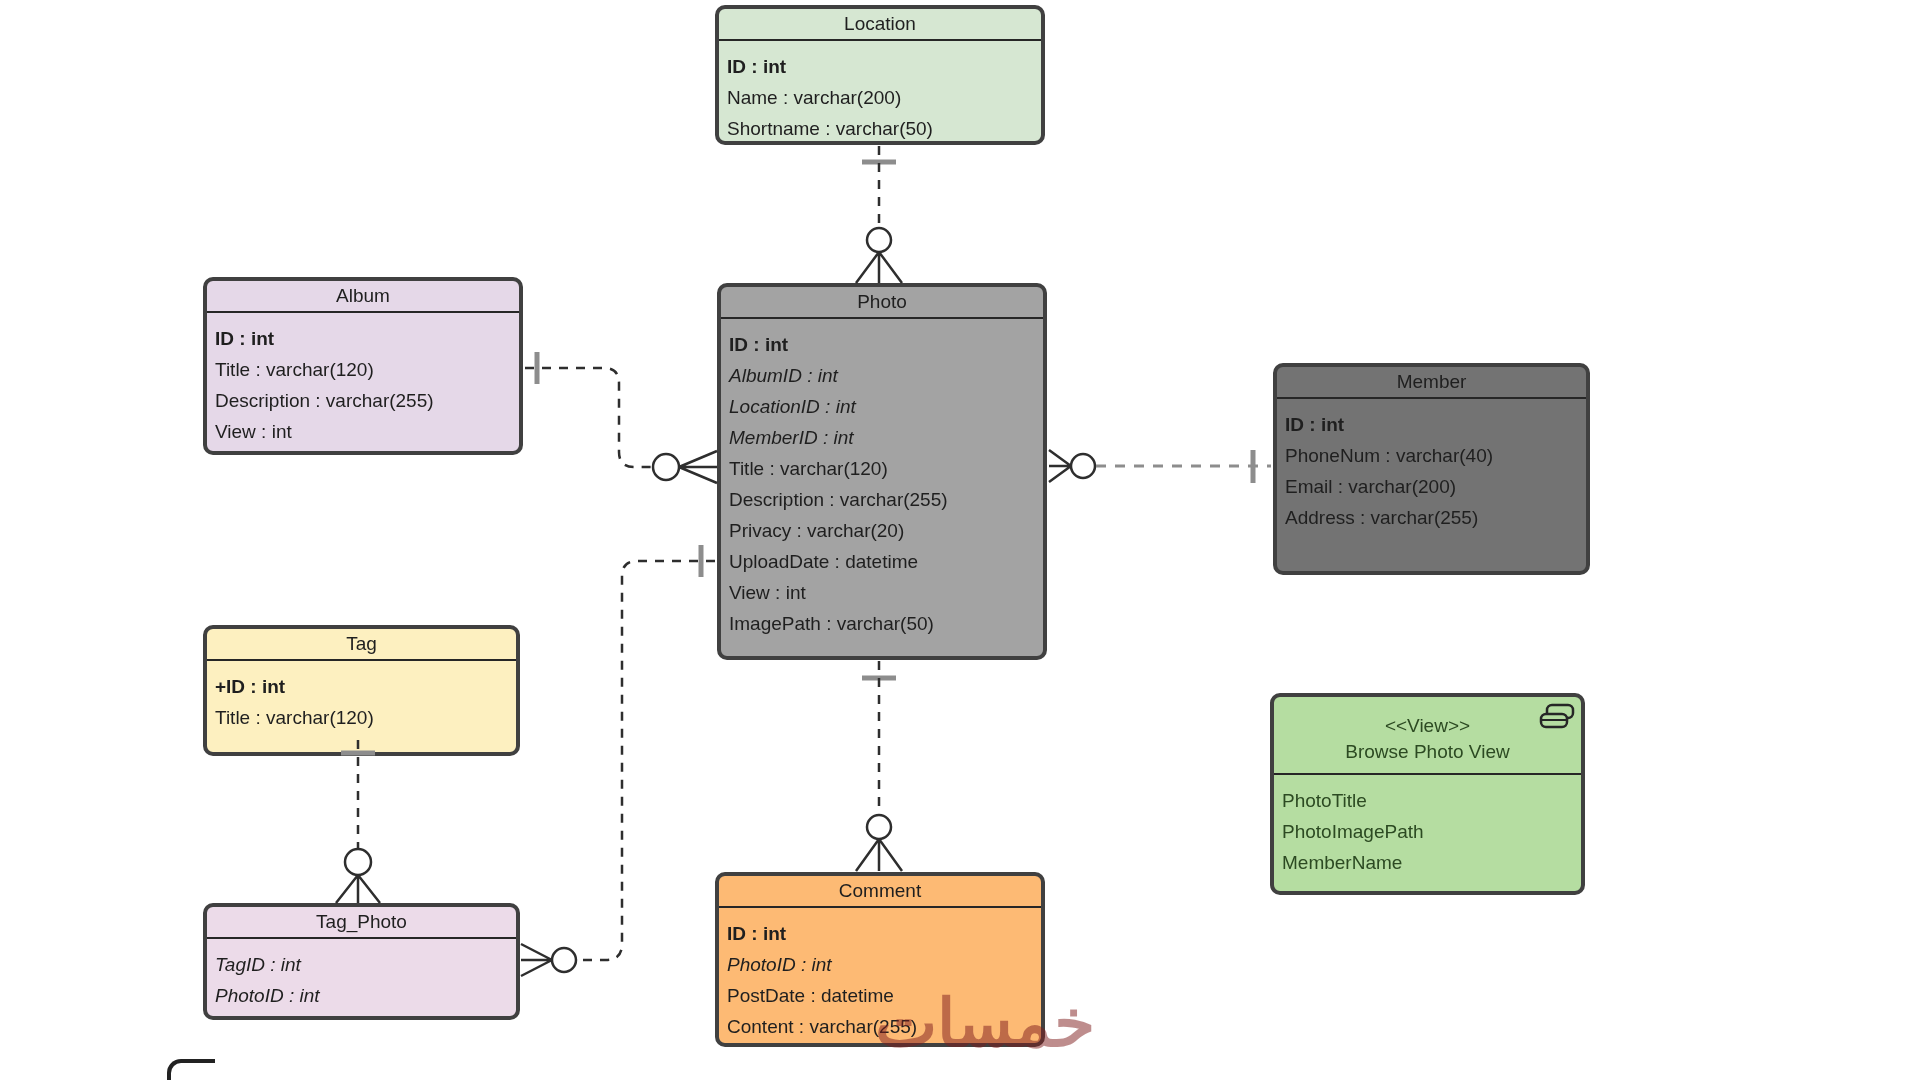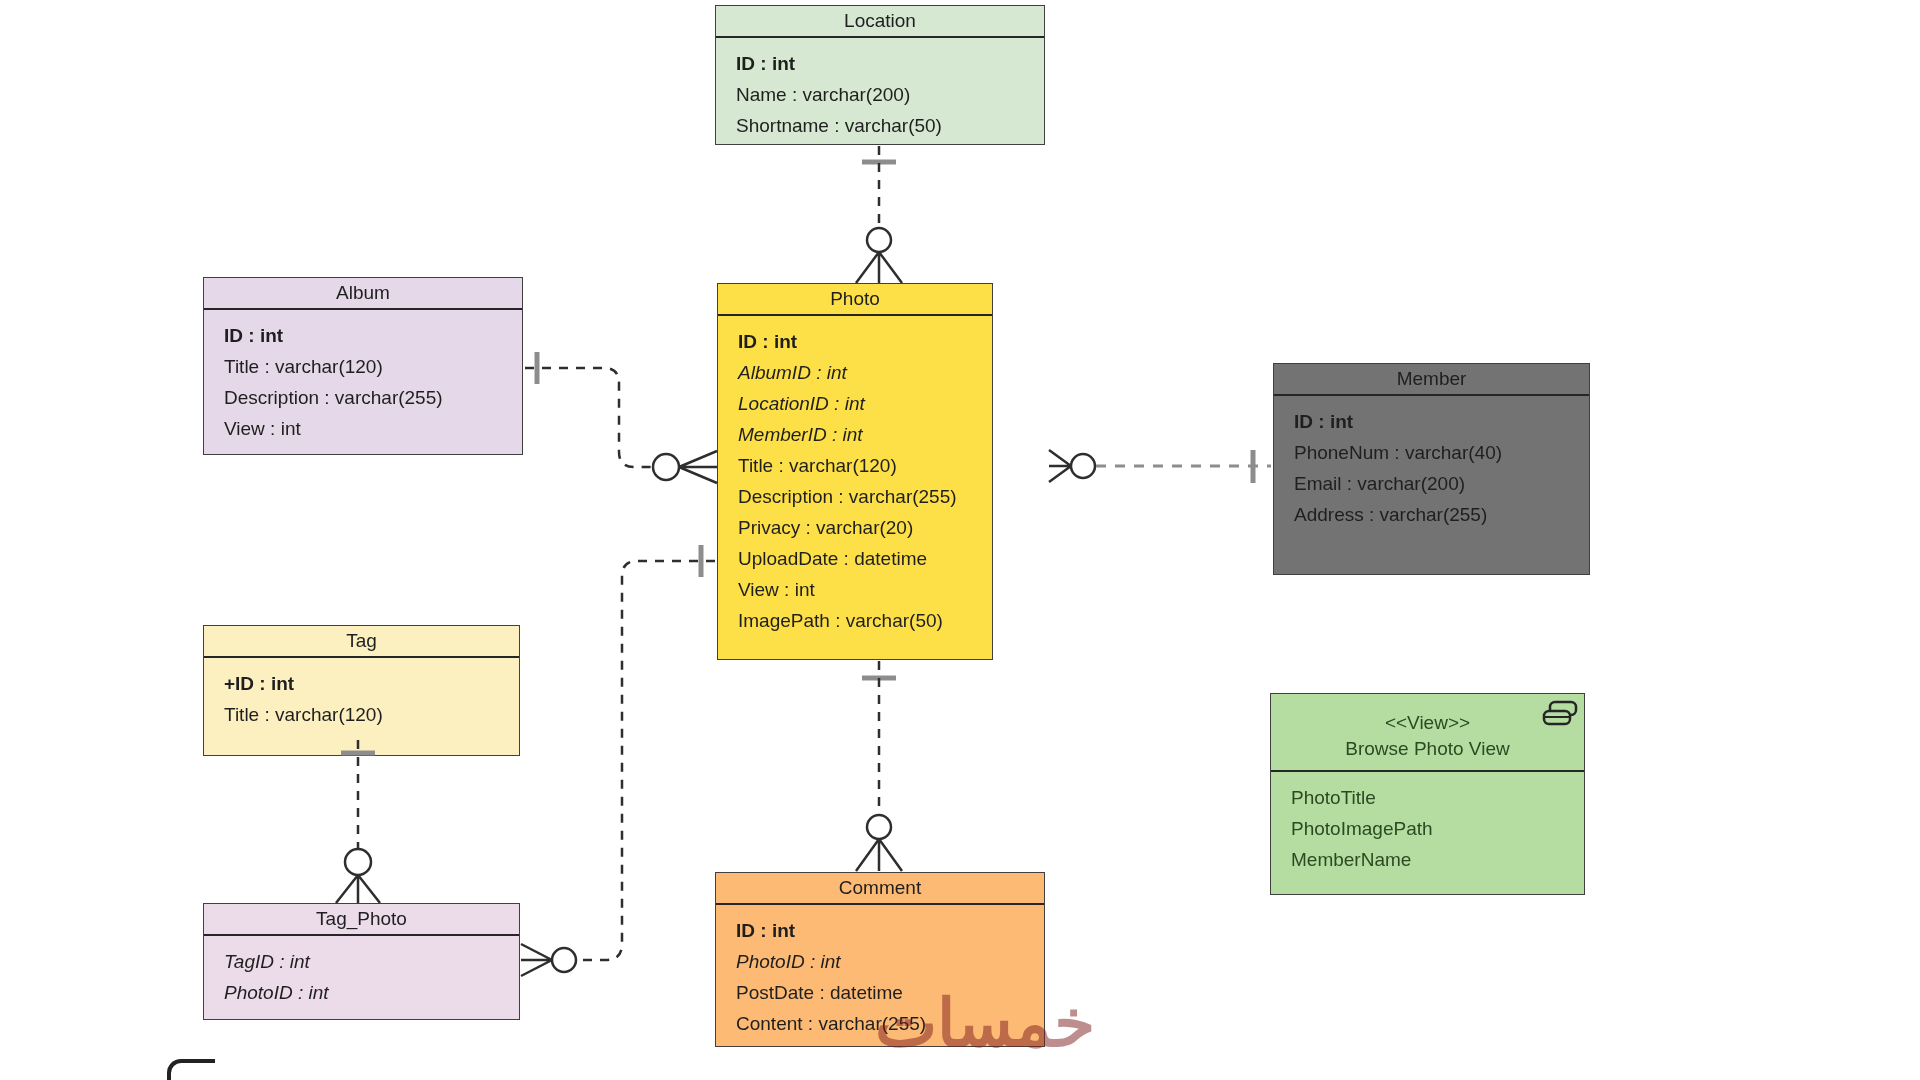--- a/index.html
+++ b/index.html
@@ -2,36 +2,36 @@
 <html><head>
 <meta charset="utf-8">
 <style>
   html,body{margin:0;padding:0;}
   body{
     width:1920px;height:1080px;position:relative;overflow:hidden;
     background:#ffffff;font-family:"Liberation Sans",sans-serif;
   }
   .entity{
     position:absolute;box-sizing:border-box;
-    border:1px solid #404040;border-radius:0;
+    border:4px solid #404040;border-radius:10px;
     color:#1f1f1f;z-index:1;
   }
   .entity-header{
     height:30px;line-height:29px;text-align:center;
     font-size:19px;border-bottom:2px solid #262626;
     border-radius:8px 8px 0 0;
   }
   .entity-header.two-line{height:60px;line-height:26px;padding-top:16px;}
-  .entity-body{padding:10px 8px 0 20px;}
+  .entity-body{padding:10px 8px 0 8px;}
   .attr{font-size:19px;line-height:31px;white-space:nowrap;}
   .attr.bold{font-weight:bold;}
   .attr.italic{font-style:italic;}
   .e-location{left:715px;top:5px;width:330px;height:140px;background:#d6e7d2;}
   .e-album{left:203px;top:277px;width:320px;height:178px;background:#e5d8e8;}
-  .e-photo{left:717px;top:283px;width:276px;height:377px;background:#fde047;}
+  .e-photo{left:717px;top:283px;width:330px;height:377px;background:#a3a3a3;}
   .e-member{left:1273px;top:363px;width:317px;height:212px;background:#737373;}
   .e-tag{left:203px;top:625px;width:317px;height:131px;background:#fdf0c0;}
   .e-tagphoto{left:203px;top:903px;width:317px;height:117px;background:#ecdbe9;}
   .e-comment{left:715px;top:872px;width:330px;height:175px;background:#fdba74;}
   .e-view{left:1270px;top:693px;width:315px;height:202px;background:#b5dda1;color:#2c4a22;}
   .e-view .entity-header{border-bottom:2px solid #262626;}
   .view-icon{position:absolute;top:5px;right:5px;width:38px;height:32px;}
   #connectors{position:absolute;left:0;top:0;z-index:2;}
   #watermark{
     position:absolute;left:845px;top:985px;width:280px;height:80px;

